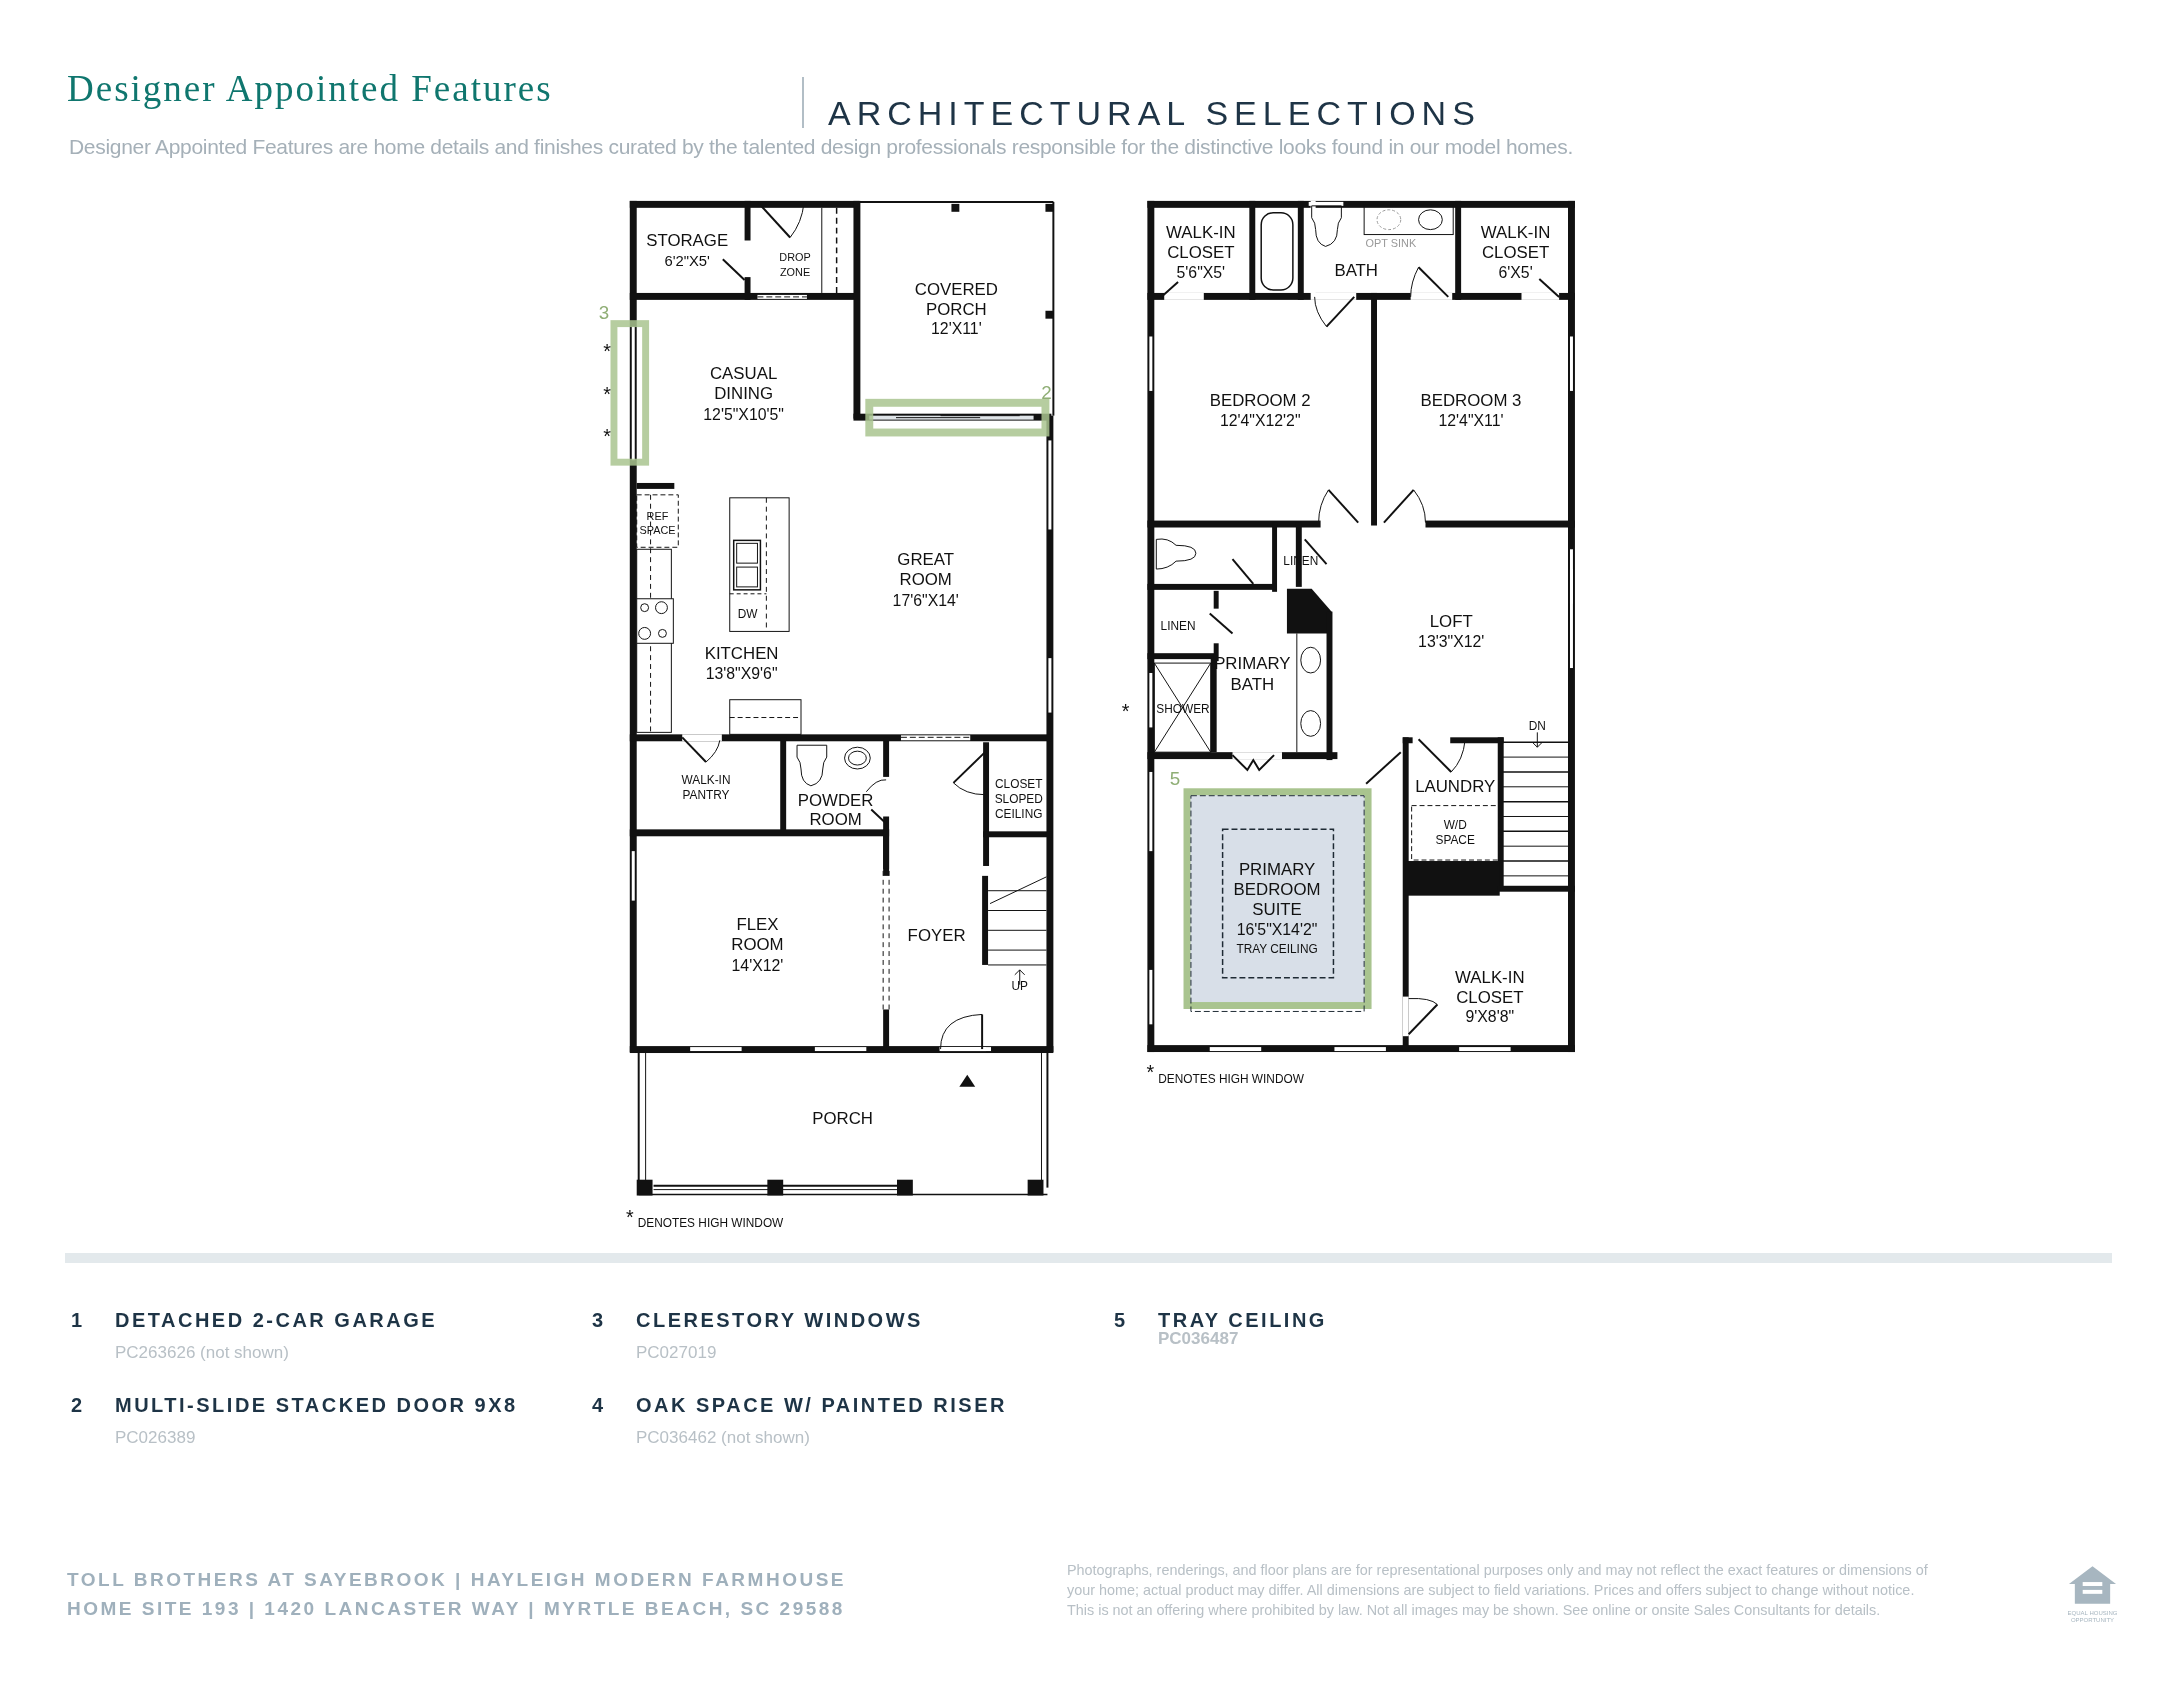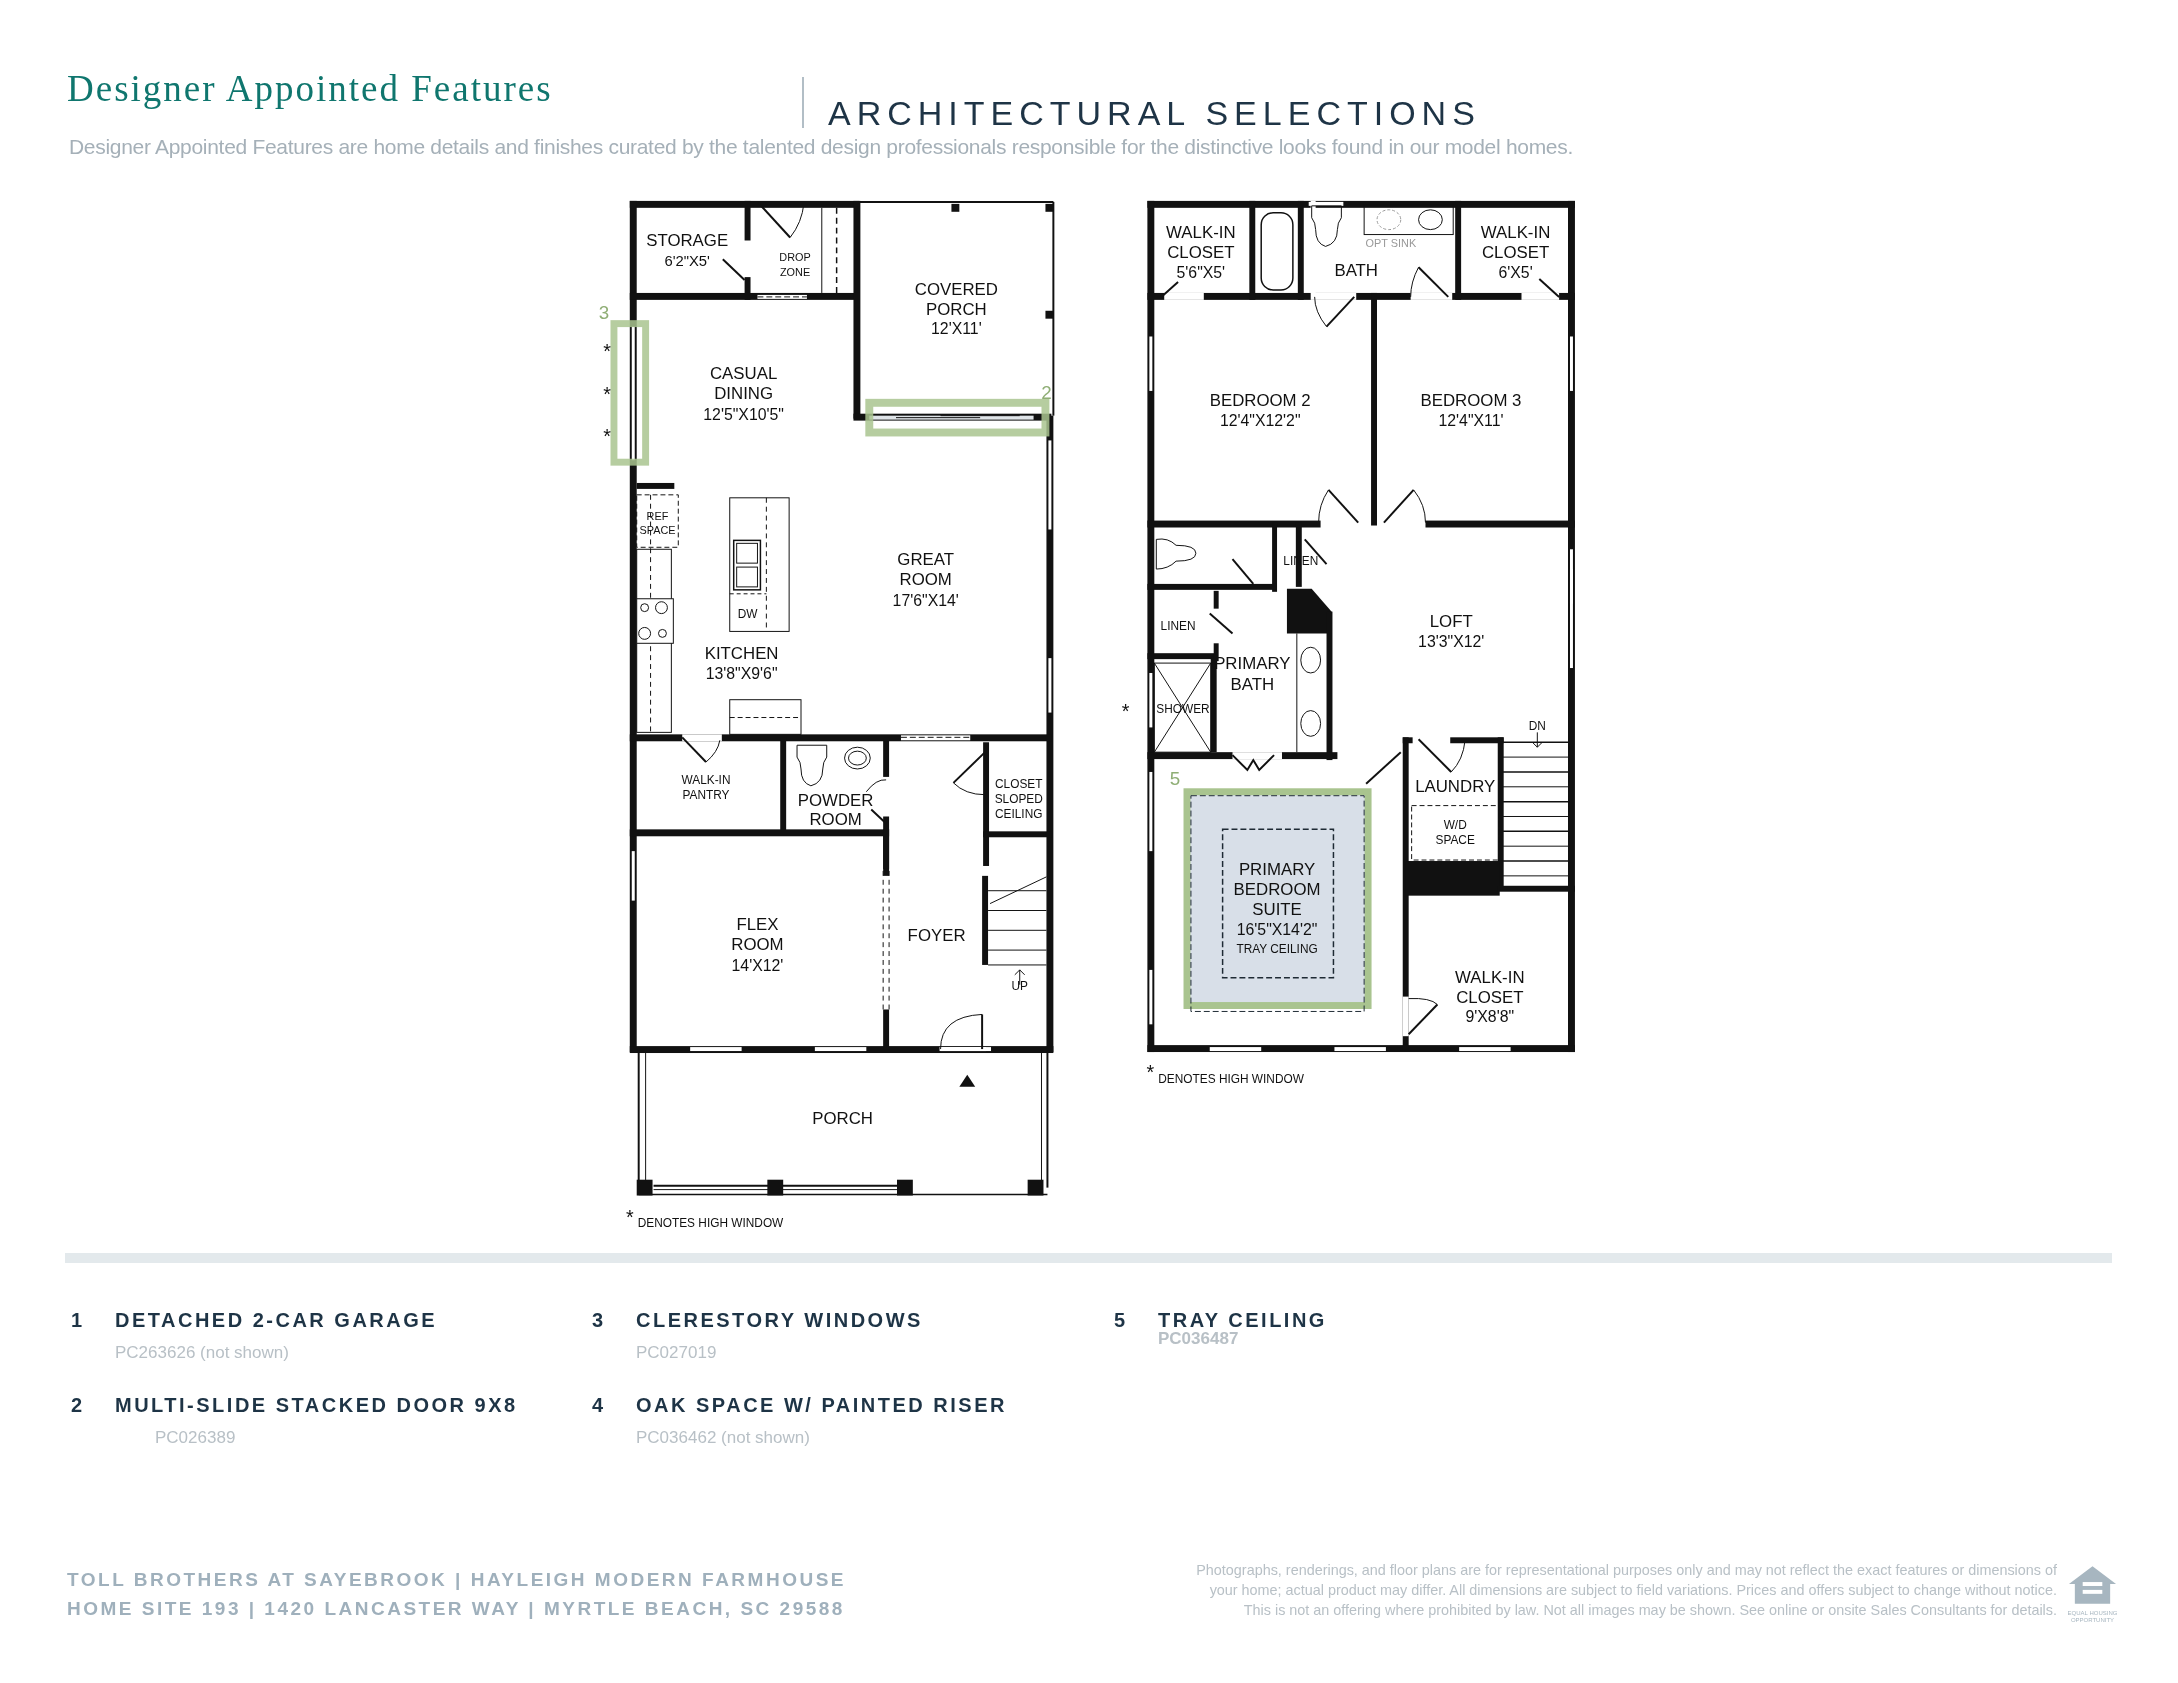--- a/index.html
+++ b/index.html
@@ -9,21 +9,21 @@
   .title-sep{left:802px;top:77px;width:2px;height:51px;background:#b2bec6;}
   .title-sans{left:828px;top:94px;font-size:34px;letter-spacing:6px;color:#1e3446;white-space:nowrap;}
   .subtitle{left:69px;top:135px;font-size:21px;color:#a5b0b8;white-space:nowrap;letter-spacing:-0.3px;}
   svg.plan{position:absolute;left:0;top:0;}
   .room{fill:#111;font-family:"Liberation Sans",sans-serif;text-anchor:middle;}
   .divider{left:65px;top:1253px;width:2047px;height:10px;background:#e3e9ec;}
   .feat-num{font-size:20px;font-weight:bold;color:#1e3446;}
   .feat-title{font-size:20px;font-weight:bold;color:#1e3446;letter-spacing:2.5px;white-space:nowrap;}
   .feat-code{font-size:17px;color:#b8c0c6;white-space:nowrap;}
   .footer-l{left:67px;font-size:19px;font-weight:bold;color:#9fb0bc;letter-spacing:2.5px;white-space:nowrap;}
-  .disclaimer{right:121px;top:1560px;width:990px;text-align:right;font-size:14.4px;line-height:20px;color:#b8c0c6;}
+  .disclaimer{right:121px;top:1560px;width:990px;font-size:14.4px;line-height:20px;color:#b8c0c6;}
   .eho{left:2067px;top:1564px;width:51px;height:55px;}
 </style>
 </head>
 <body>
 
 <div class="abs title-serif">Designer Appointed Features</div>
 <div class="abs title-sep"></div>
 <div class="abs title-sans">ARCHITECTURAL SELECTIONS</div>
 <div class="abs subtitle">Designer Appointed Features are home details and finishes curated by the talented design professionals responsible for the distinctive looks found in our model homes.</div>
 
@@ -344,21 +344,21 @@
 
 <div>
   <div class="abs" style="left:71px;top:1309px;">
     <span class="feat-num">1</span>
     <span class="abs feat-title" style="left:44px;top:0;">DETACHED 2-CAR GARAGE</span>
     <span class="abs feat-code" style="left:44px;top:34px;">PC263626 (not shown)</span>
   </div>
   <div class="abs" style="left:71px;top:1394px;">
     <span class="feat-num">2</span>
     <span class="abs feat-title" style="left:44px;top:0;">MULTI-SLIDE STACKED DOOR 9X8</span>
-    <span class="abs feat-code" style="left:44px;top:34px;margin-left:40px;">PC026389</span>
+    <span class="abs feat-code" style="left:44px;top:34px;">PC026389</span>
   </div>
   <div class="abs" style="left:592px;top:1309px;">
     <span class="feat-num">3</span>
     <span class="abs feat-title" style="left:44px;top:0;">CLERESTORY WINDOWS</span>
     <span class="abs feat-code" style="left:44px;top:34px;">PC027019</span>
   </div>
   <div class="abs" style="left:592px;top:1394px;">
     <span class="feat-num">4</span>
     <span class="abs feat-title" style="left:44px;top:0;">OAK SPACE W/ PAINTED RISER</span>
     <span class="abs feat-code" style="left:44px;top:34px;">PC036462 (not shown)</span>

